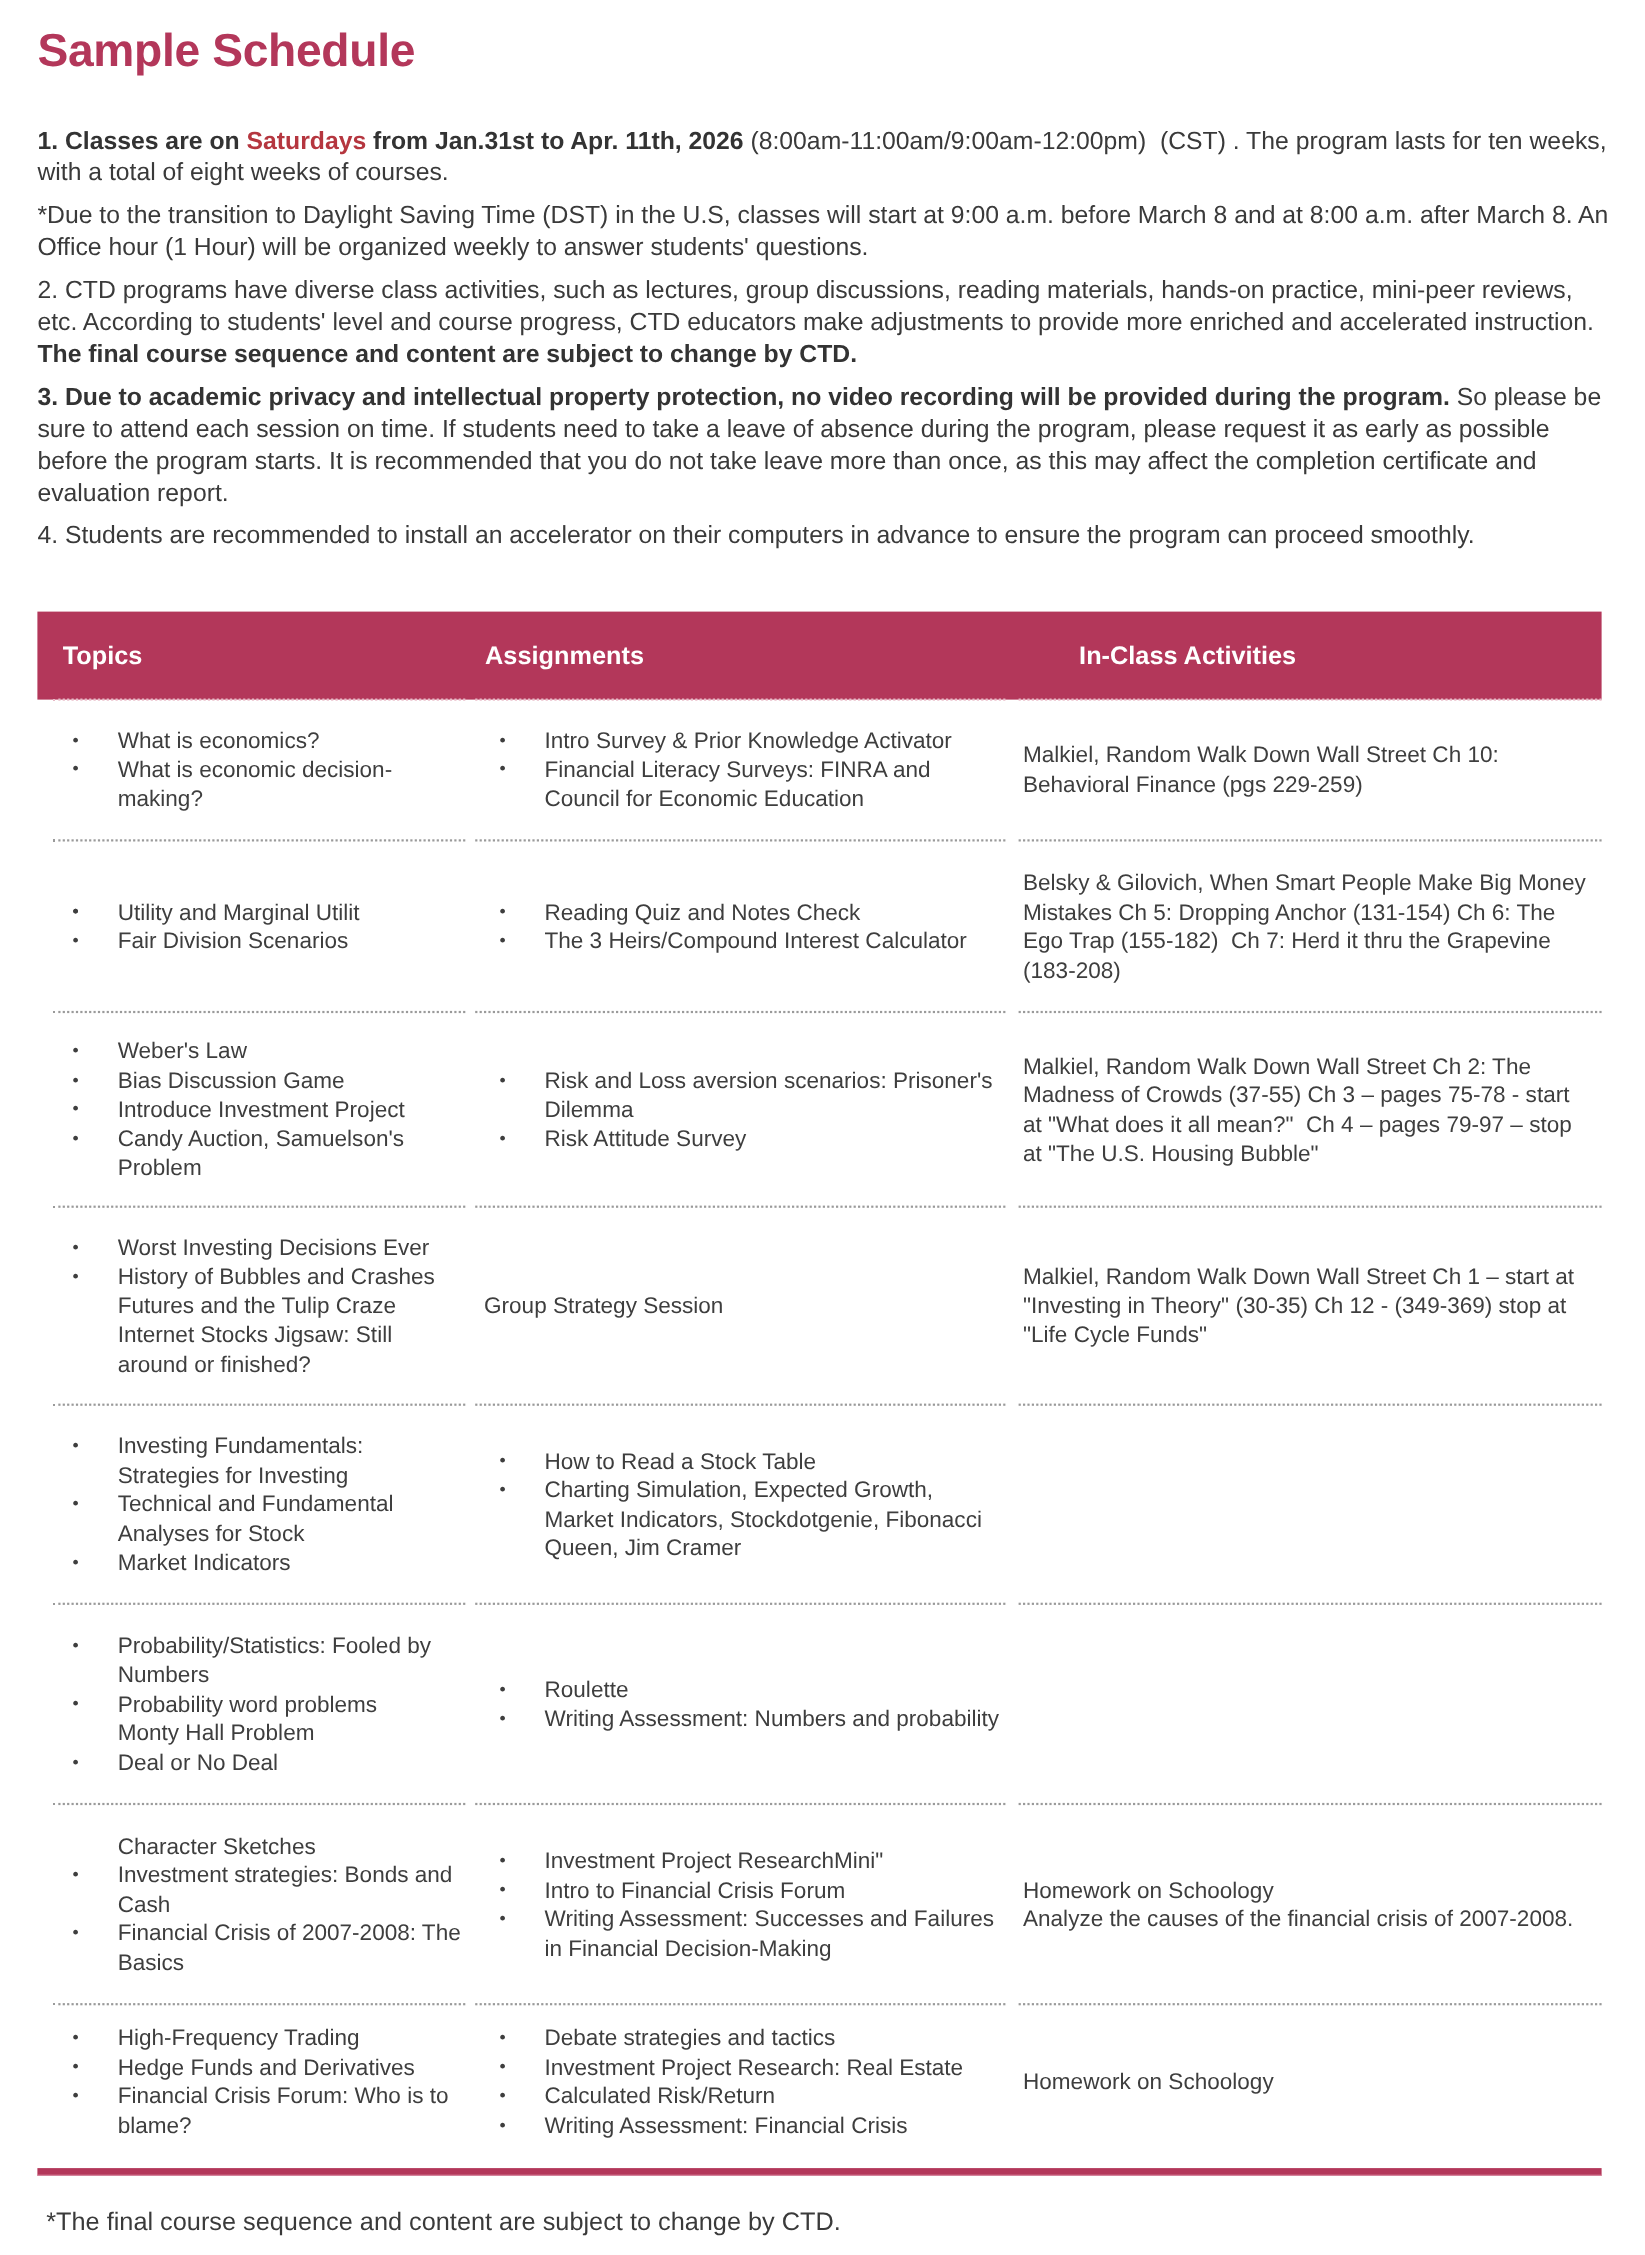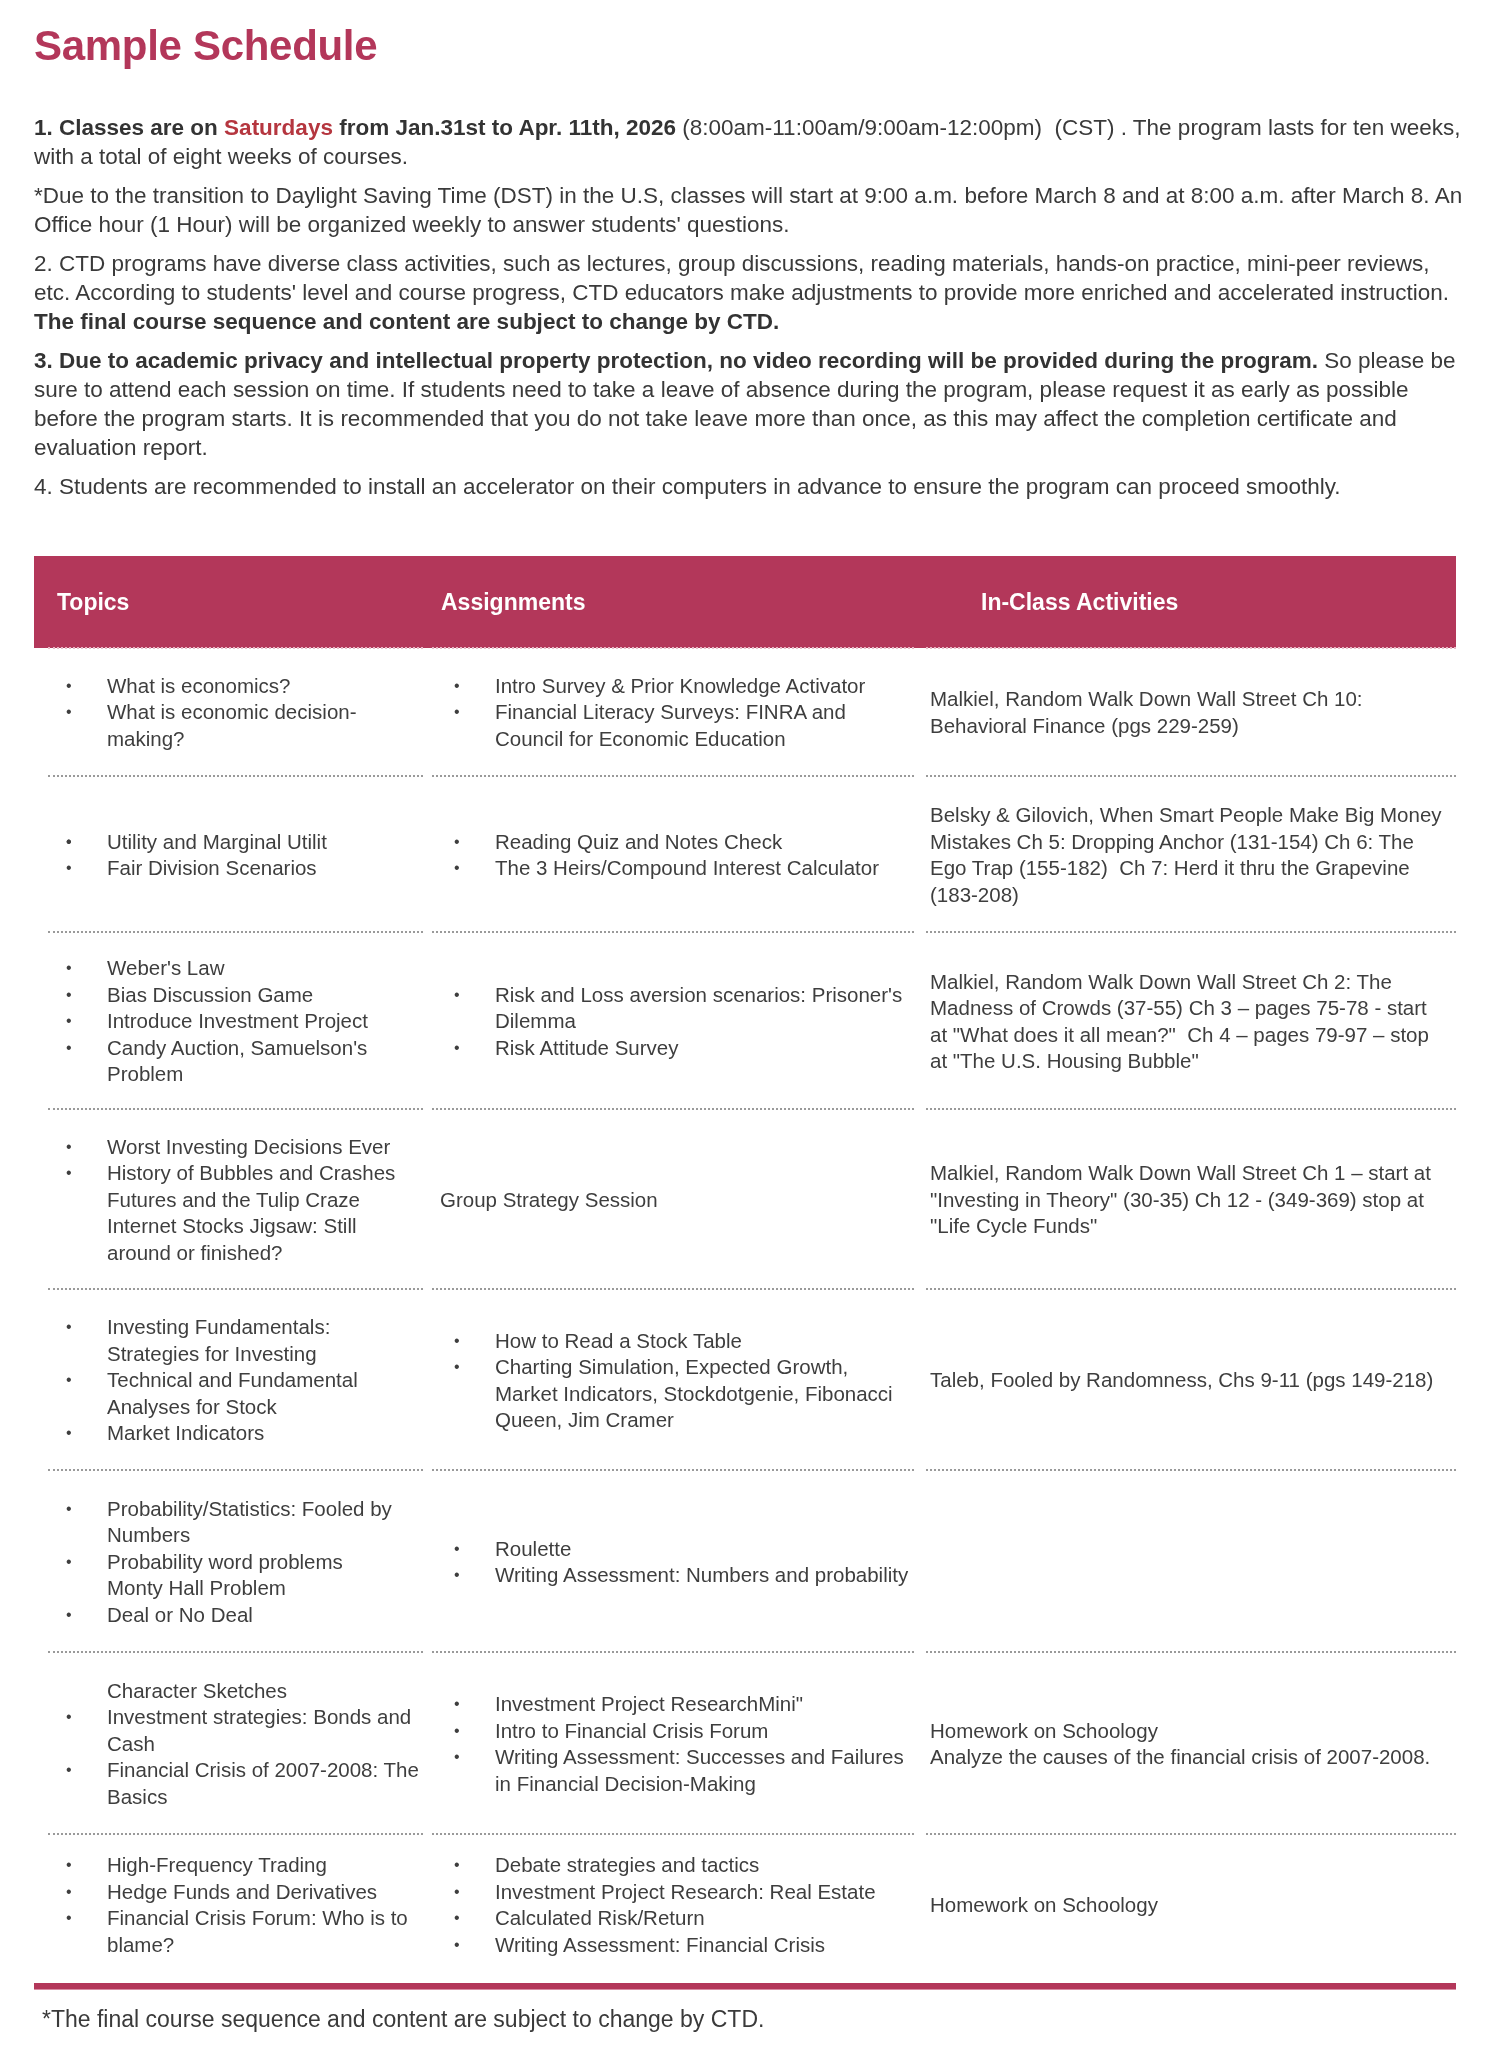--- a/index.html
+++ b/index.html
@@ -12,21 +12,21 @@
     position: absolute; left: 34px; top: 22px;
     font-size: 42px; font-weight: bold; color: #b3375a; margin: 0;
     letter-spacing: -0.3px;
   }
   .notes { position: absolute; left: 34px; top: 113px; width: 1445px; font-size: 22.5px; line-height: 29px; }
   .notes p { margin: 0 10px 10px 0; }
   .notes b { color: #333; }
   .accent { color: #b5363f; font-weight: bold; }
 
   .table { position: absolute; left: 34px; top: 556px; width: 1422px; }
-  .thead { display: flex; background: #b3375a; height: 92px; align-items: center; position: relative; }
+  .thead { display: flex; background: #b3375a; height: 80px; align-items: center; position: relative; }
   .thead .th { color: #ffffff; font-weight: bold; font-size: 23px; }
   .col1 { width: 392px; padding-left: 23px; box-sizing: border-box; }
   .col2 { width: 489px; padding-left: 14px; box-sizing: border-box; }
   .col3 { width: 541px; padding-left: 15px; box-sizing: border-box; }
 
   .row { display: flex; align-items: center; position: relative; box-sizing: border-box; }
   .row .cell { font-size: 20.5px; line-height: 26.5px; color: #3e3e3e; padding-top: 0; }
   .row .cell.col1 { padding-left: 26px; }
   .row .cell.col2 { padding-left: 22px; }
   .row .cell.col3 { padding-left: 15px; padding-right: 8px; }
@@ -156,23 +156,20 @@
             <li><span class="bullet">•</span><span>Technical and Fundamental Analyses for Stock</span></li>
             <li><span class="bullet">•</span><span>Market Indicators</span></li>
           </ul>
         </div>
         <div class="cell col2">
           <ul class="blist">
             <li><span class="bullet">•</span><span>How to Read a Stock Table</span></li>
             <li><span class="bullet">•</span><span>Charting Simulation, Expected Growth, Market Indicators, Stockdotgenie, Fibonacci Queen, Jim Cramer</span></li>
           </ul>
         </div>
-        <div class="cell col3">
-          <div>Taleb, Fooled by Randomness, Chs 9-11 (pgs 149-218)</div>
-        </div>
         <div class="sep s1"></div>
         <div class="sep s2"></div>
         <div class="sep s3"></div>
       </div>
       <div class="row" style="height: 182px;">
         <div class="cell col1">
           <ul class="blist">
             <li><span class="bullet">•</span><span>Probability/Statistics: Fooled by Numbers</span></li>
             <li><span class="bullet">•</span><span>Probability word problems</span></li>
             <li><span>Monty Hall Problem</span></li>

